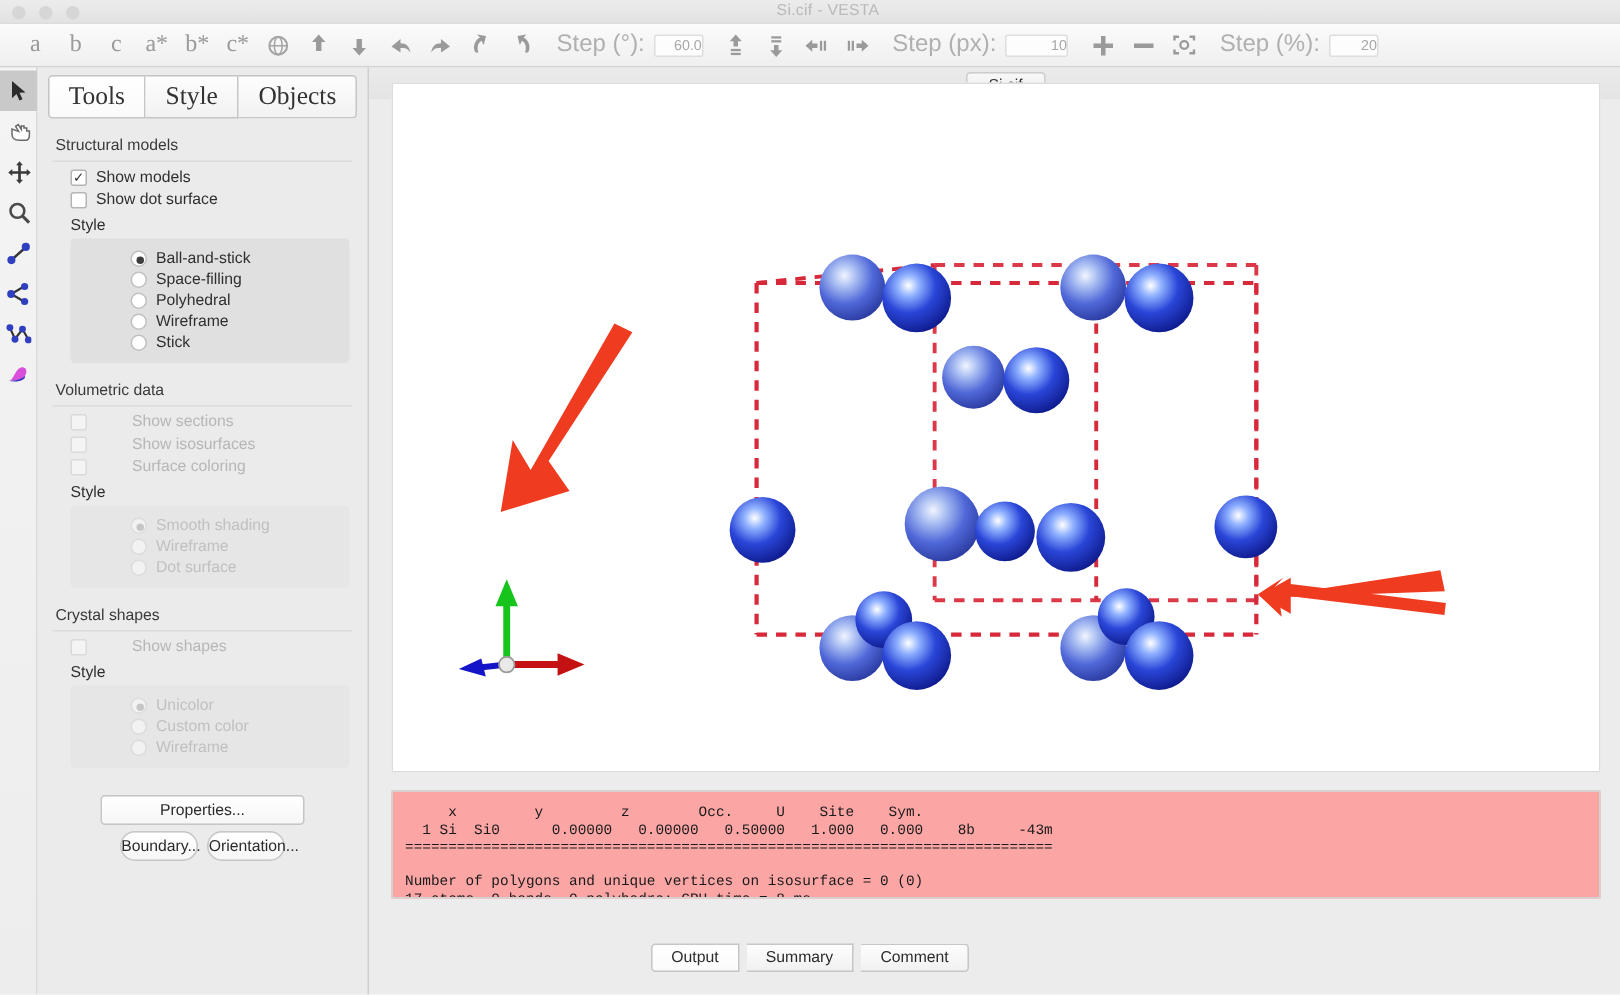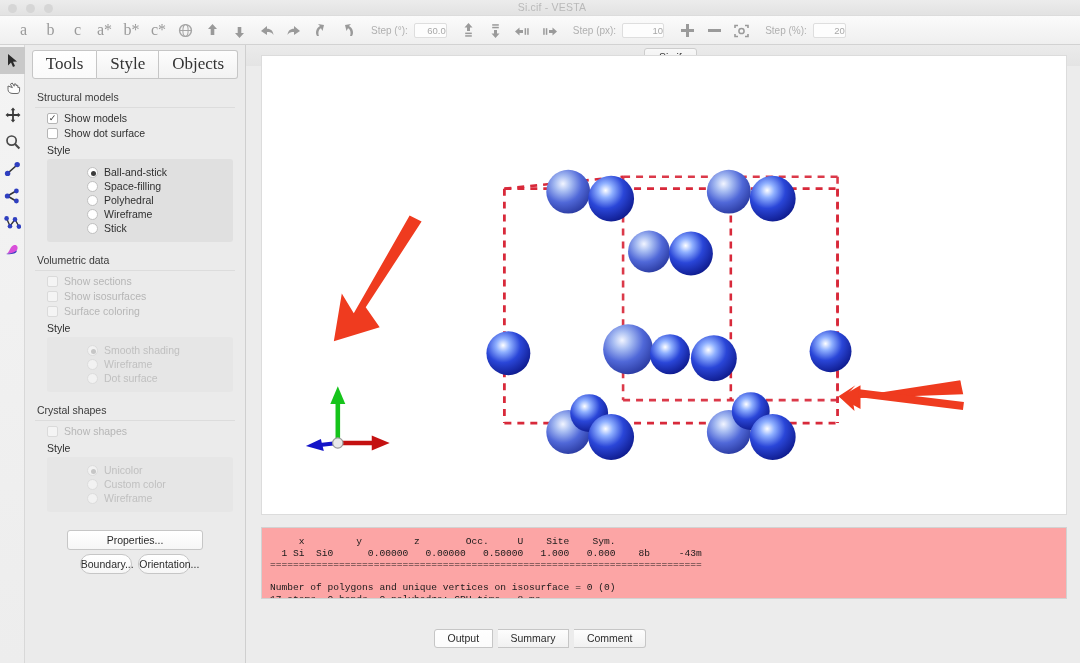--- a/index.html
+++ b/index.html
@@ -46,21 +46,21 @@
     font-size: 16px; color: #9a9a9a;
     width: 27px; text-align: center;
     cursor: default; user-select: none;
   }
   .tb-ico {
     width: 27px; text-align: center; color: #9a9a9a;
     font-size: 15px; line-height: 1;
   }
   .tb-ico svg { vertical-align: middle; }
   .tb-label {
-    font-size: 10px; color: #b0b0b0; margin: 0 6px 0 10px;
+    font-size: 16px; color: #b0b0b0; margin: 0 6px 0 10px;
     white-space: nowrap;
   }
   .tb-field {
     width: 33px; height: 15px;
     background: #fdfdfd; border: 1px solid #dedede;
     border-radius: 2px; font-size: 9.5px; color: #a8a8a8;
     text-align: right; line-height: 13px;
   }
   .tb-field.wide { width: 42px; }
 
@@ -104,21 +104,21 @@
     font-size: 10.5px; color: #3a3a3a;
     margin: 12px 0 4px 12px;
   }
   .sec-rule {
     height: 1px; background: #dcdcdc; margin: 0 10px 4px 10px;
   }
   .chk-row {
     display: flex; align-items: center;
     margin: 3px 0 3px 22px; font-size: 10.5px; color: #2f2f2f;
   }
-  .chk-row.dim { color: #b6b6b6; }
+  .chk-row.dim { color: #b6b6b6; gap: 24px; }
   .cbox {
     width: 11px; height: 11px; border: 1px solid #b5b5b5;
     background: #fff; border-radius: 2px; margin-right: 6px;
     display: flex; align-items: center; justify-content: center;
     font-size: 9px; color: #333; line-height: 1;
   }
   .cbox.dim { border-color: #dadada; background: #f4f4f4; }
   .style-lbl {
     font-size: 10.5px; color: #2f2f2f; margin: 5px 0 3px 22px;
   }

